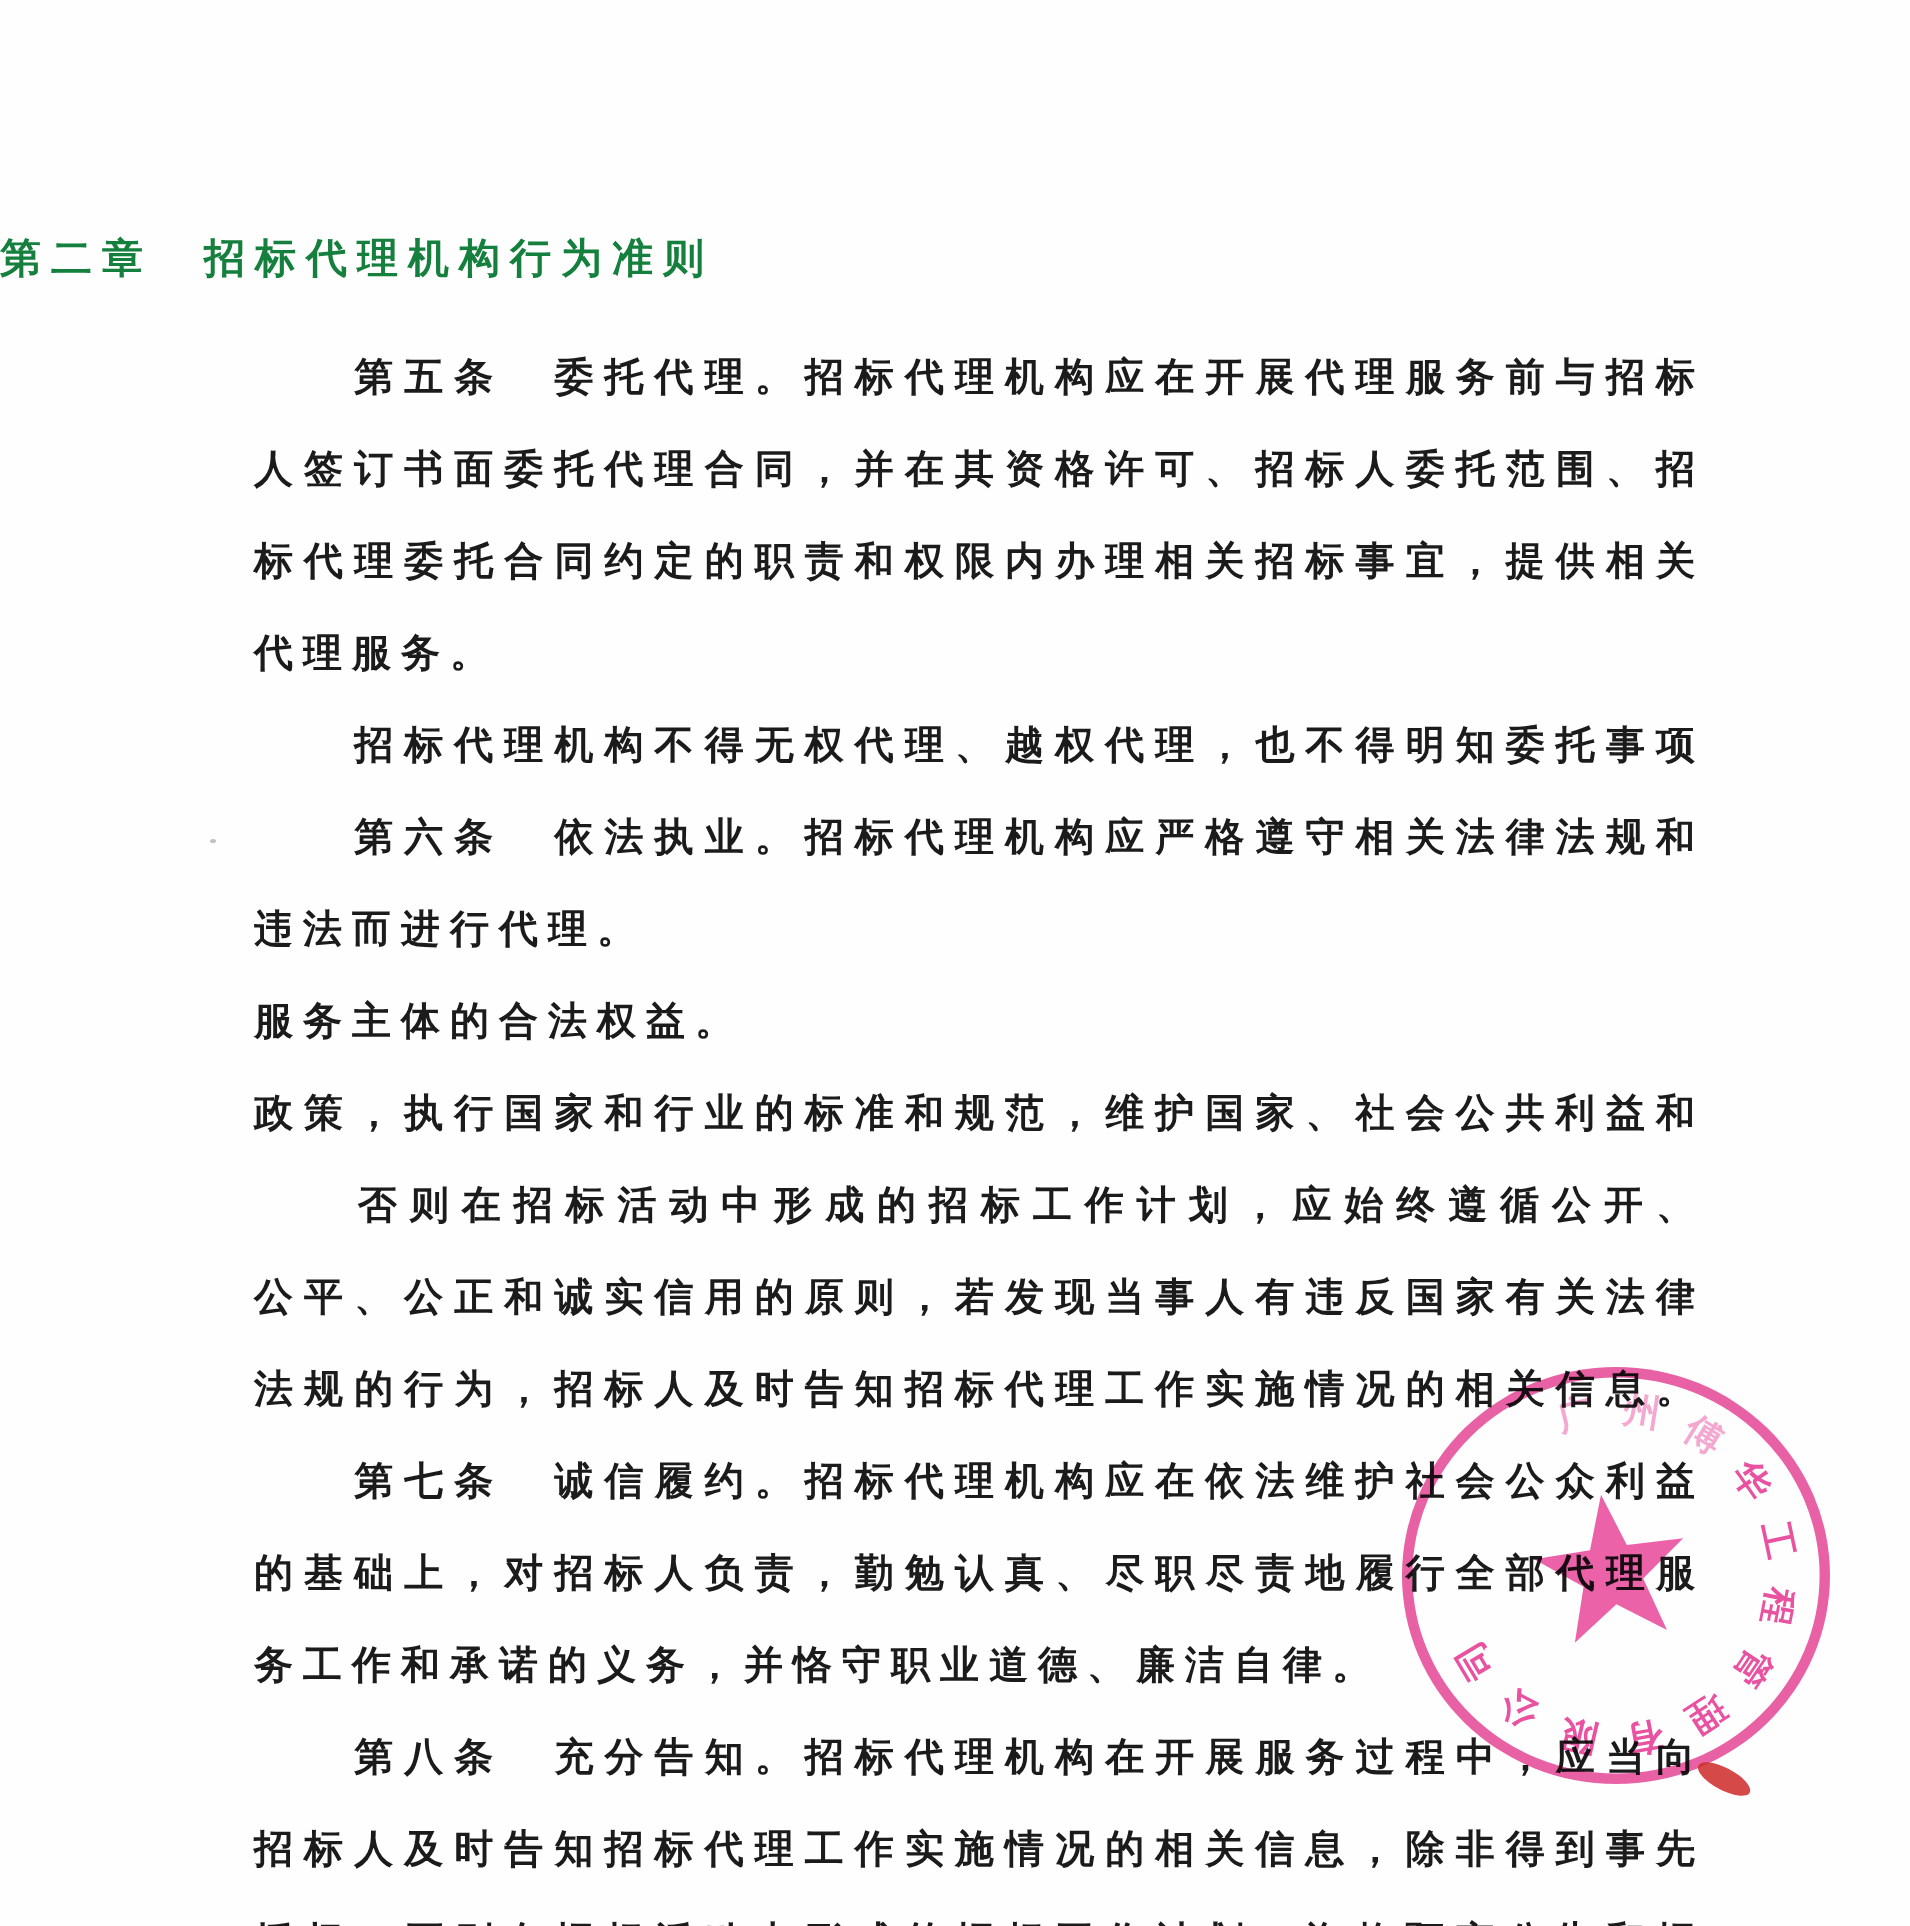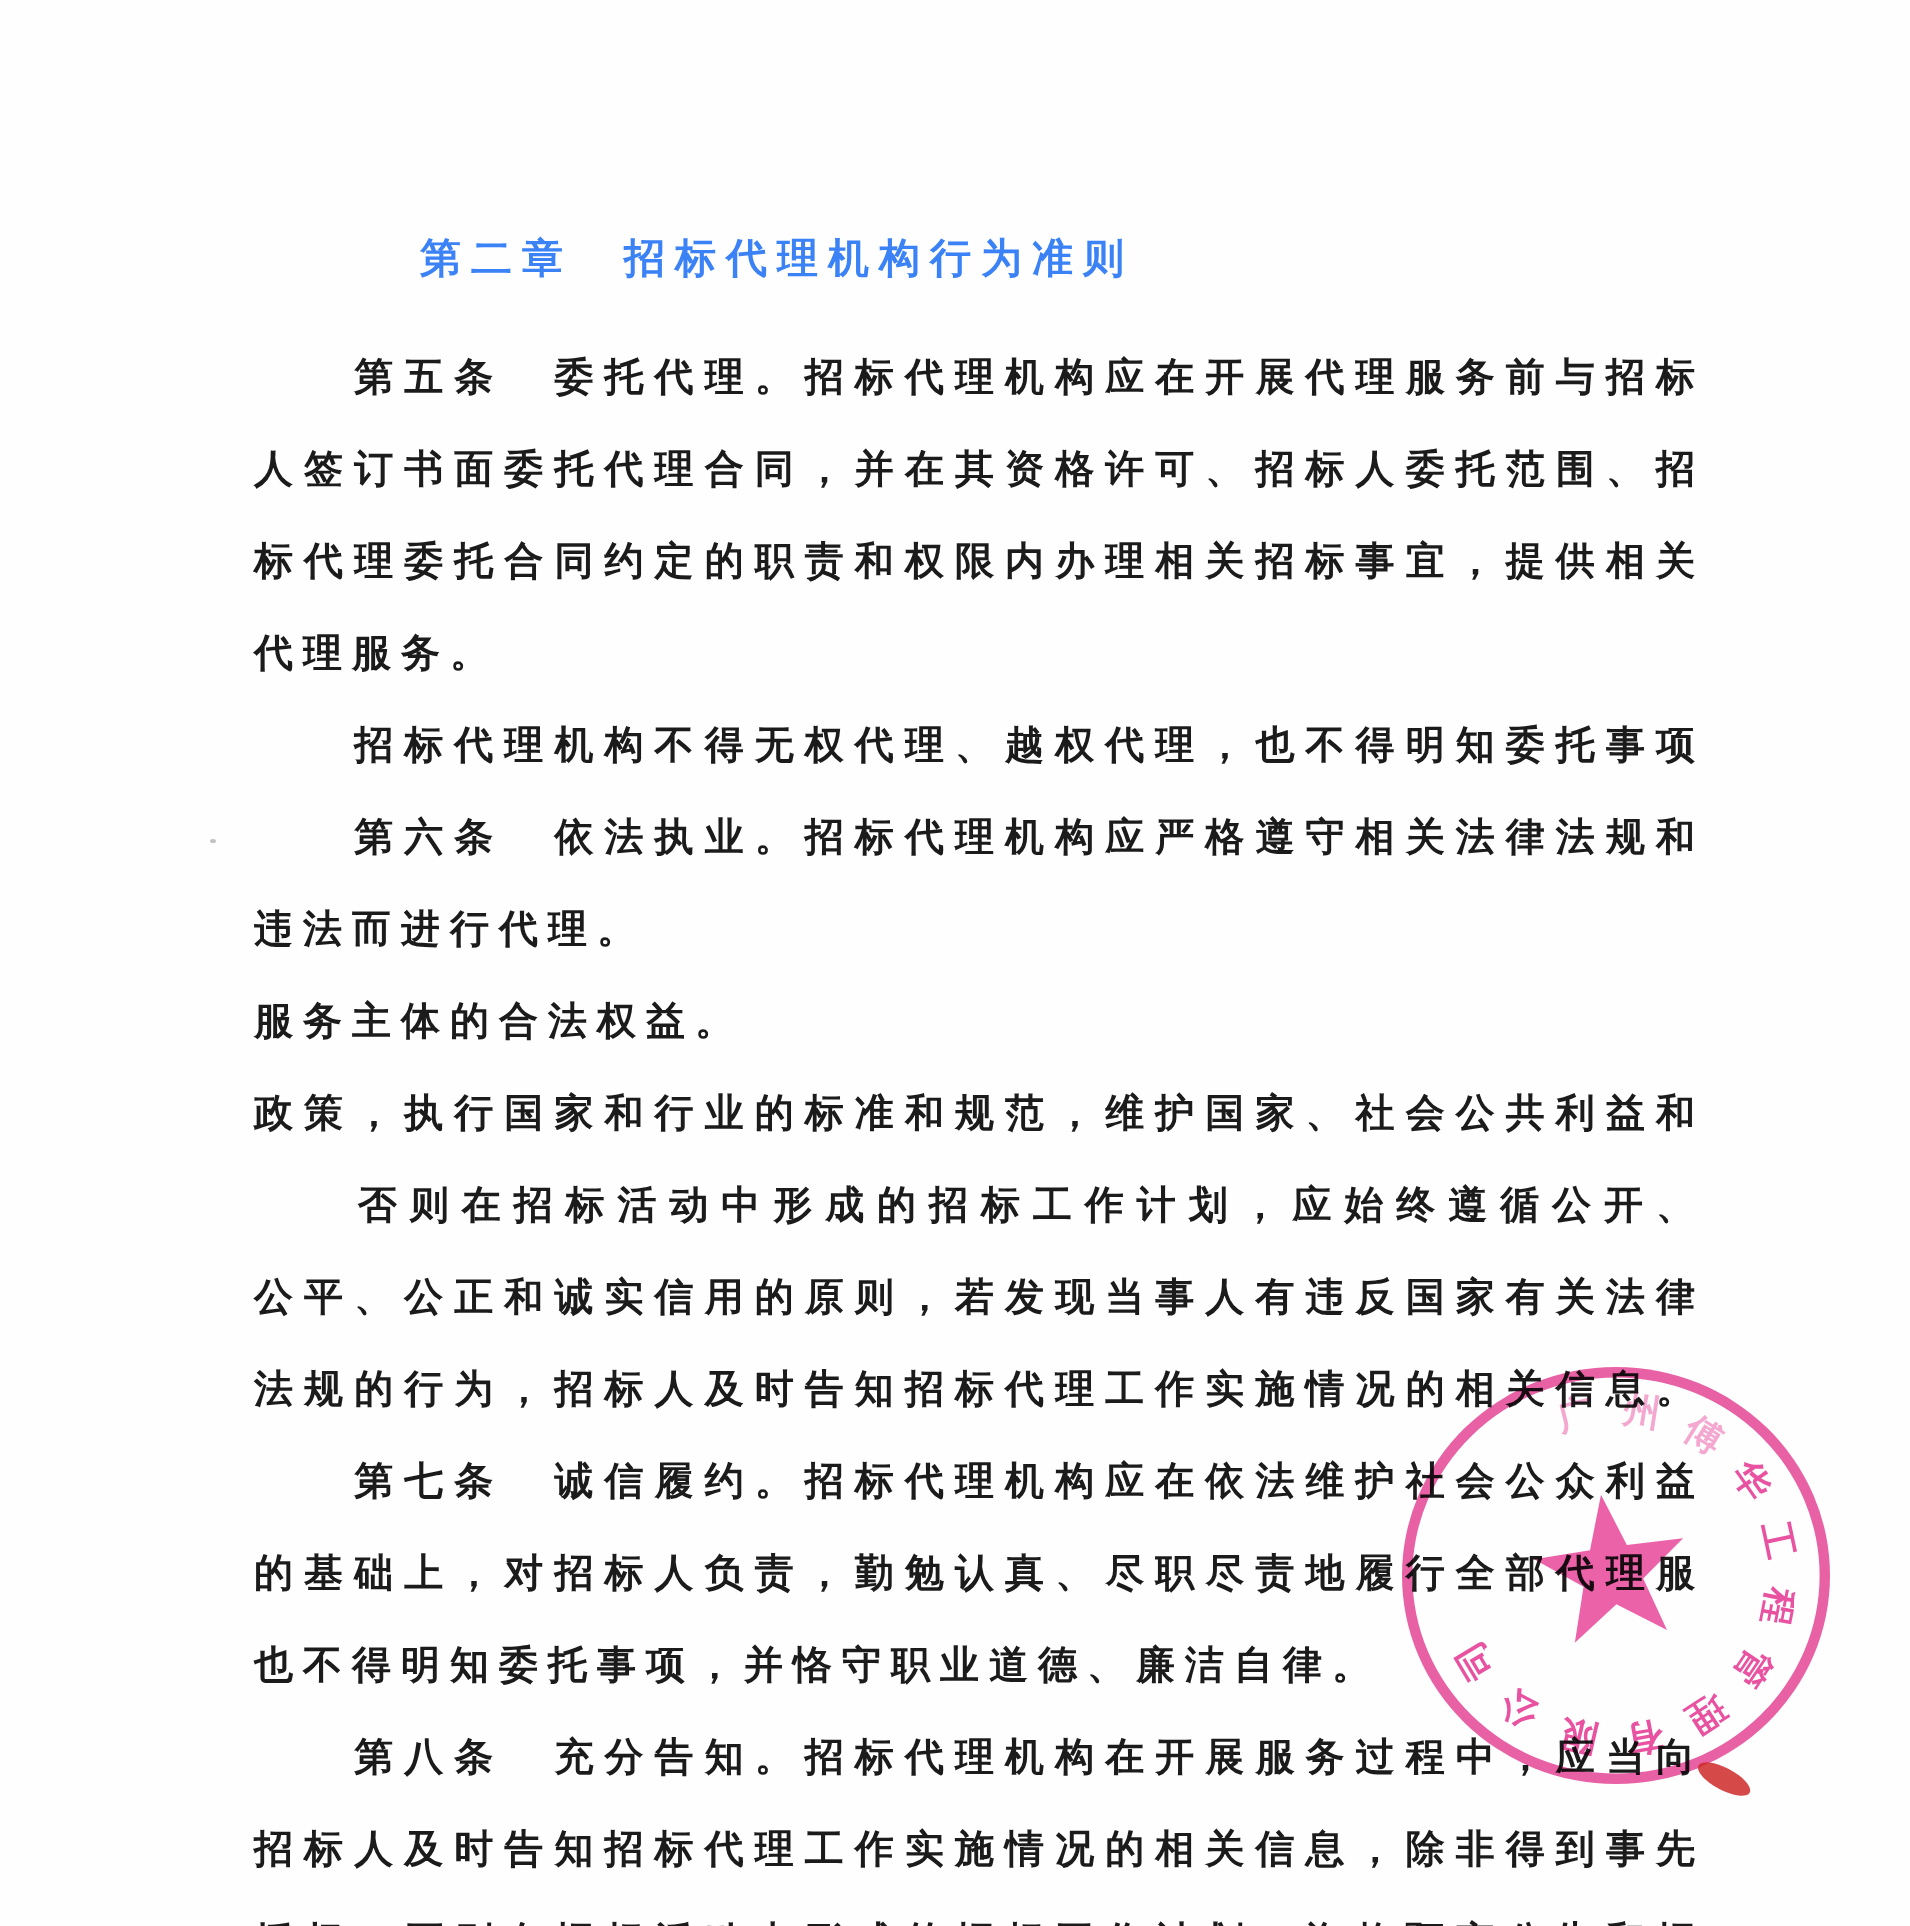--- a/index.html
+++ b/index.html
@@ -10,25 +10,24 @@
   }
   .page {
     position: relative;
     width: 1911px; height: 2702px;
     background: #fefefe;
     overflow: hidden;
   }
   .doc-title {
     position: absolute;
     top: 231px; left: 0; width: 1554px;
-    text-align: center;
     font-size: 41px;
     font-weight: 700;
     letter-spacing: 10px;
-    color: #3b82f6;
+    color: #15803d;
     white-space: pre;
   }
   .body-text {
     position: absolute;
     top: 331px; left: 254px;
     width: 1441px;
     color: #1b1b1b;
   }
   .text-line {
     width: 1441px;
@@ -106,21 +105,21 @@
       <div class="text-line">　　招标代理机构不得无权代理、越权代理，也不得明知委托事项</div>
       <div class="text-line">　　第六条　依法执业。招标代理机构应严格遵守相关法律法规和</div>
       <div class="text-line align-left">违法而进行代理。</div>
       <div class="text-line align-left">服务主体的合法权益。</div>
       <div class="text-line">政策，执行国家和行业的标准和规范，维护国家、社会公共利益和</div>
       <div class="text-line">　　否则在招标活动中形成的招标工作计划，应始终遵循公开、</div>
       <div class="text-line">公平、公正和诚实信用的原则，若发现当事人有违反国家有关法律</div>
       <div class="text-line">法规的行为，招标人及时告知招标代理工作实施情况的相关信息。</div>
       <div class="text-line">　　第七条　诚信履约。招标代理机构应在依法维护社会公众利益</div>
       <div class="text-line">的基础上，对招标人负责，勤勉认真、尽职尽责地履行全部代理服</div>
-      <div class="text-line align-left">也不得明知委托事项，并恪守职业道德、廉洁自律。</div>
+      <div class="text-line align-left">务工作和承诺的义务，并恪守职业道德、廉洁自律。</div>
       <div class="text-line">　　第八条　充分告知。招标代理机构在开展服务过程中，应当向</div>
       <div class="text-line">招标人及时告知招标代理工作实施情况的相关信息，除非得到事先</div>
       <div class="text-line">授权，否则在招标活动中形成的招标工作计划、资格预审公告和招</div>
     </div>
 
   <div class="speck"></div>
 
   <div class="stamp">
     <svg class="stamp-star" width="166" height="166" viewBox="-215 -215 430 430">
       <polygon fill="rgba(233,70,155,0.85)" points="0,-205 48.2,-66.3 194.9,-63.4 78,25.3 120.5,165.8 0,82 -120.5,165.8 -78,25.3 -194.9,-63.4 -48.2,-66.3"></polygon>

